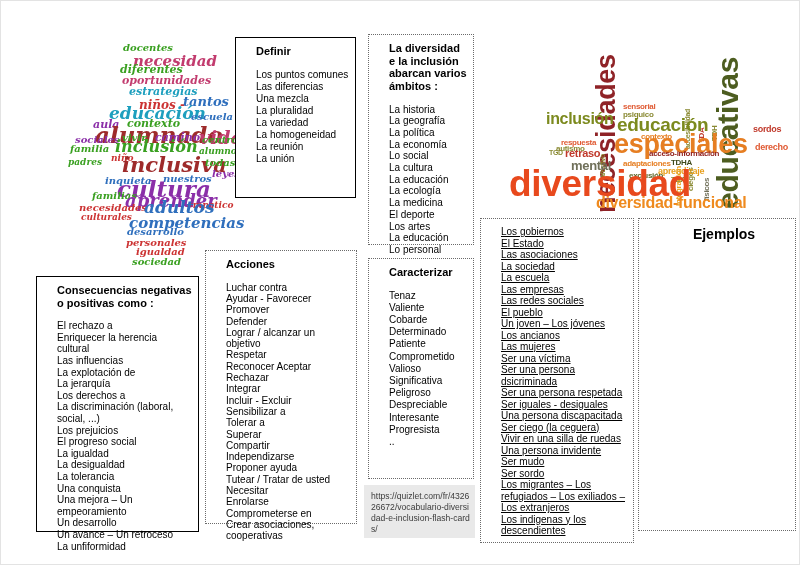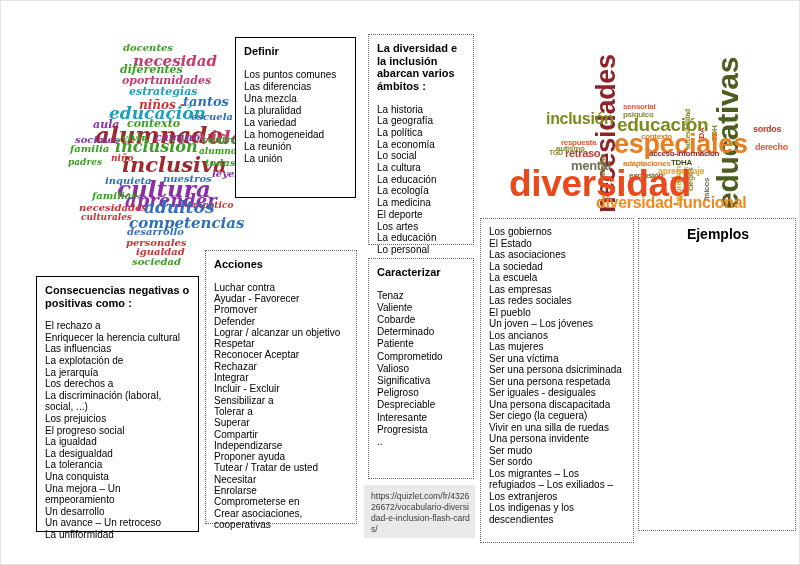--- a/index.html
+++ b/index.html
@@ -1,28 +1,28 @@
 <!DOCTYPE html>
 <html><head>
 <meta charset="utf-8">
 <style>
   html,body{margin:0;padding:0;background:#fff;}
   #slide{
     position:relative;width:800px;height:565px;background:#ffffff;
     font-family:"Liberation Sans", sans-serif;color:#000;
     border:1px solid #e3e3e3;box-sizing:border-box;overflow:hidden;
   }
-  .box{position:absolute;box-sizing:border-box;background:#fff;padding:7px 6px 6px 8px;}
+  .box{position:absolute;box-sizing:border-box;background:#fff;padding:7px 6px 6px 20px;}
   .solid{border:1.4px solid #000;}
   .dotted{border:1.4px dotted #6a6a6a;}
   .btitle{font-weight:bold;font-size:11px;margin-bottom:11px;line-height:1.15;}
   .btitle.center{text-align:center;}
   .li{font-size:10px;line-height:11.5px;}
   .acciones .li{line-height:11.3px;}
-  .quienes .li{line-height:11.5px;}
+  .quienes .li{line-height:11.5px;text-decoration:underline;}
   .definir .li{line-height:12px;}
   .ambitos .li{line-height:11.7px;}
   .caracterizar .li{line-height:12.2px;}
   .consecuencias .li{line-height:11.6px;}
   .urlchip{
     position:absolute;box-sizing:border-box;background:#e9e9e9;color:#3c3c3c;
     font-size:8.6px;line-height:11px;padding:6px 5px 4px 7px;word-break:break-all;
   }
   .cloud{position:absolute;}
   .cw{position:absolute;white-space:nowrap;line-height:1;}

